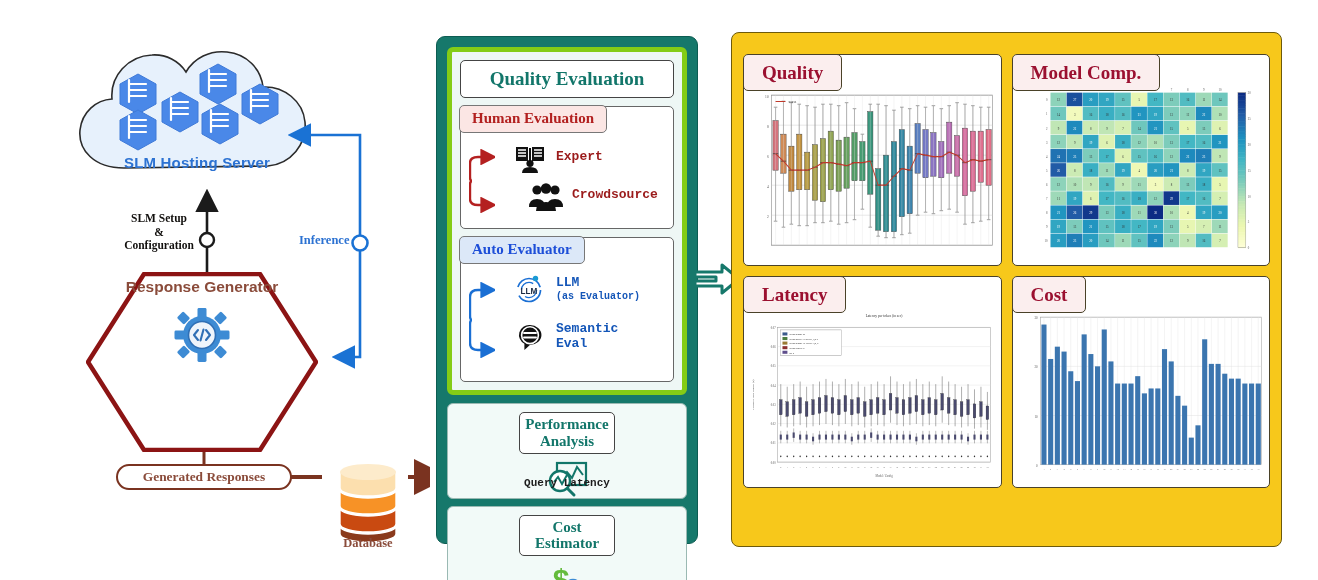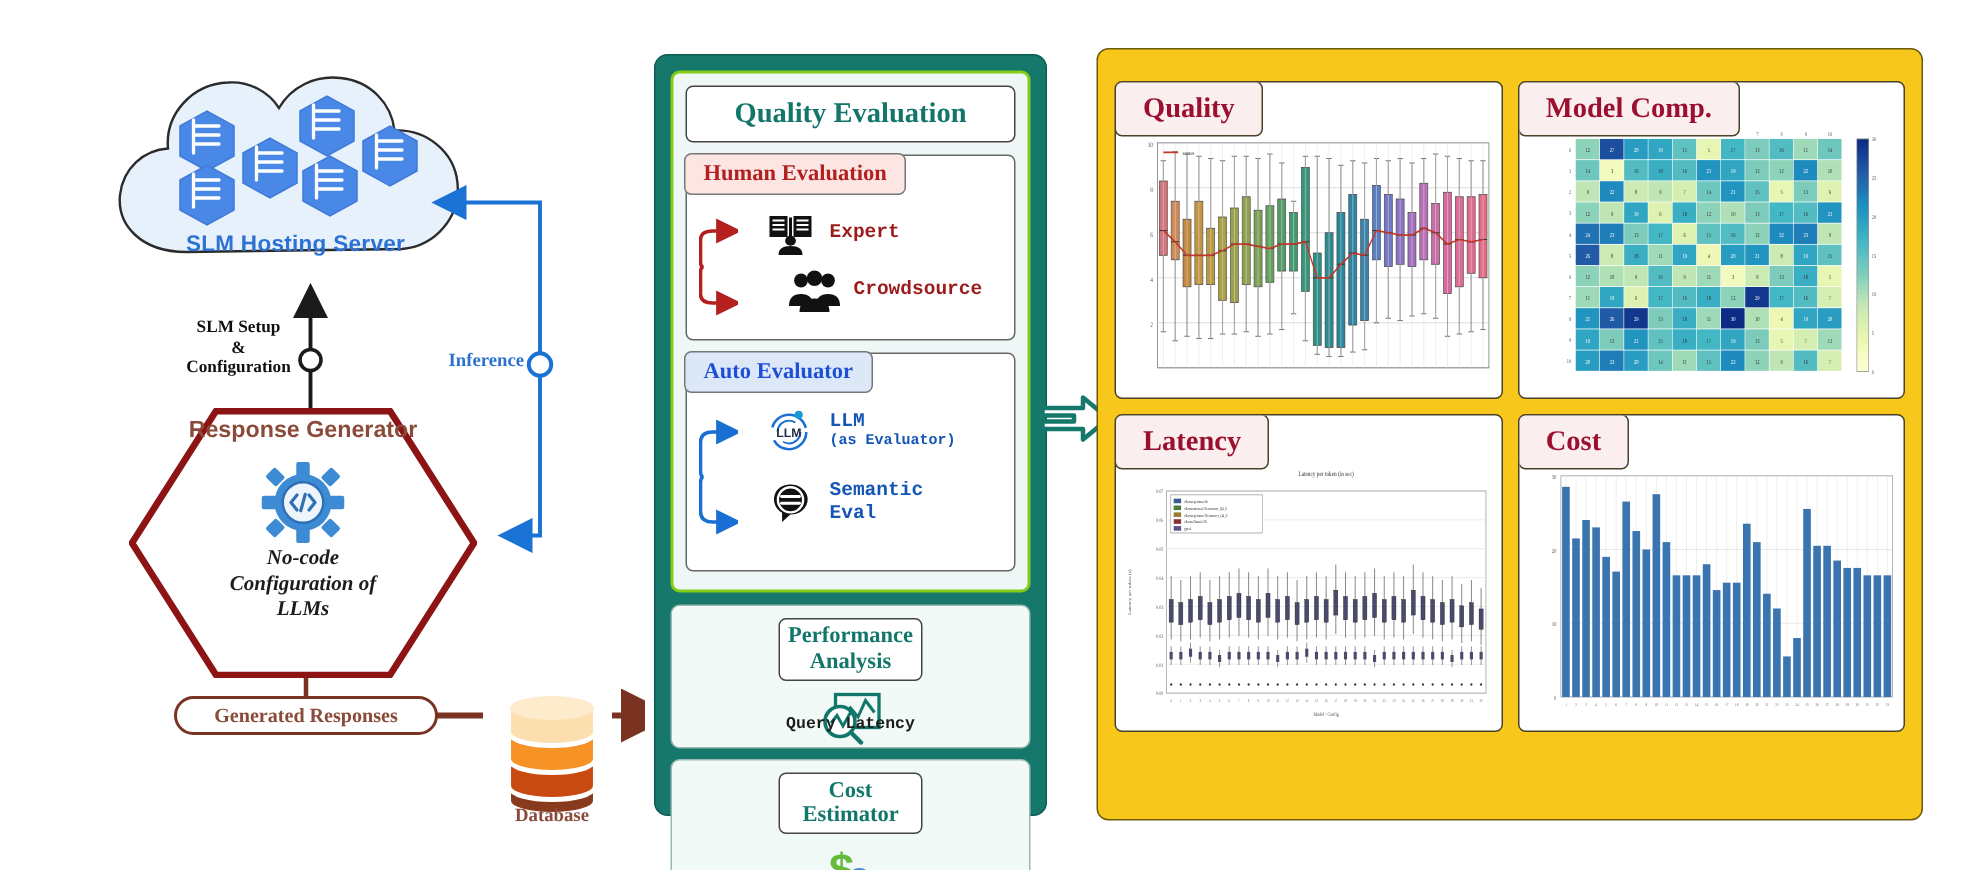--- a/index.html
+++ b/index.html
@@ -71,21 +71,21 @@
   #eval-panel {
     position: absolute; left: 436px; top: 36px;
     width: 262px; height: 508px;
     background: #16786B;
     border-radius: 9px;
     border: 1px solid #0d5c52;
     padding: 10px;
   }
   .inner-card {
     background: #eef7f5;
-    border: 2px solid #84cc16;
+    border: 5px solid #84cc16;
     border-radius: 6px;
   }
   #quality-eval-card { height: 348px; padding: 8px; display: flex; flex-direction: column; gap: 8px; }
   #quality-eval-title {
     background: #ffffff; border: 1px solid #444; border-radius: 5px;
     height: 38px; display: flex; align-items: center; justify-content: center;
     font-weight: bold; font-size: 19px; color: #12766a;
   }
   .sub-card {
     background: #ffffff; border: 1px solid #666; border-radius: 5px;
@@ -288,25 +288,20 @@
               <rect x="42" y="39" width="9" height="10" rx="1.4" transform="rotate(-45 46.5 44)"></rect>
             </g>
           </g>
           <circle cx="28" cy="27" r="13.5" fill="#eef4fb" stroke="#2f6fb5" stroke-width="1.6"></circle>
           <g stroke="#2f6fb5" stroke-width="2.1" fill="none" stroke-linecap="round" stroke-linejoin="round">
             <path d="M24 22 L20 27 L24 32"></path>
             <path d="M32 22 L36 27 L32 32"></path>
             <path d="M29.5 21.5 L26.5 32.5"></path>
           </g>
         </svg>
-      </div>
-      <div class="hex-sub">
-        <div>No-code</div>
-        <div>Configuration of</div>
-        <div>LLMs</div>
       </div>
     </div>
 
     <div id="genresp-pill">Generated Responses</div>
 
     <div id="db-group">
       <svg viewBox="0 0 92 100">
         <g stroke="#ffffff" stroke-width="1.4">
           <path d="M18 16 a28 8 0 0 1 56 0 v16 a28 8 0 0 1 -56 0 z" fill="#FCDFAE"></path>
           <path d="M18 34 a28 8 0 0 0 56 0 v16 a28 8 0 0 1 -56 0 z" fill="#F79226"></path>

